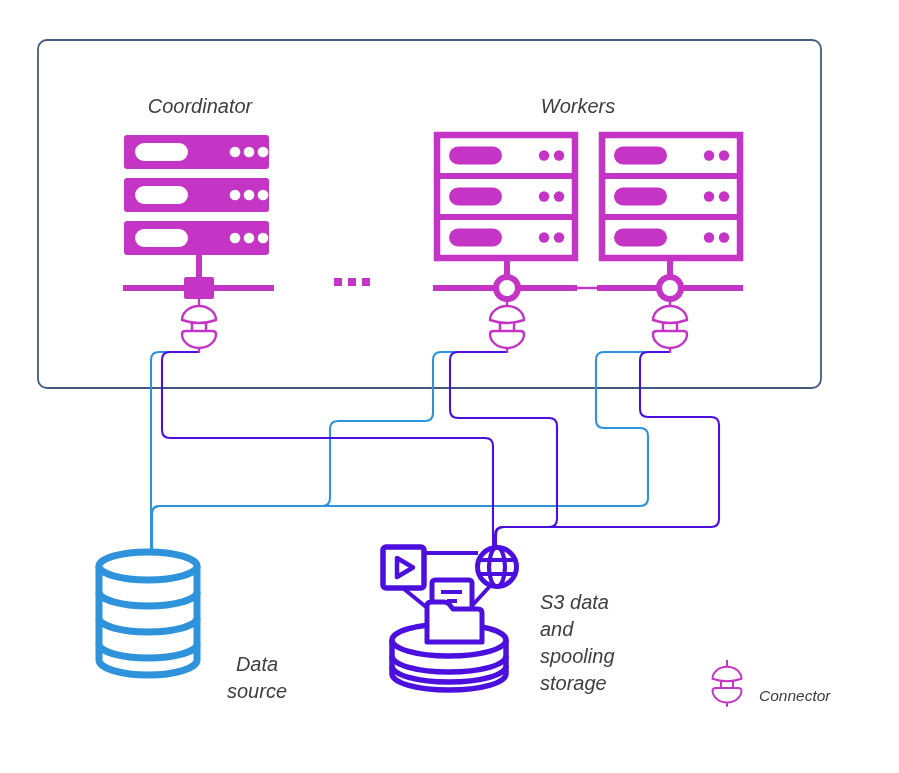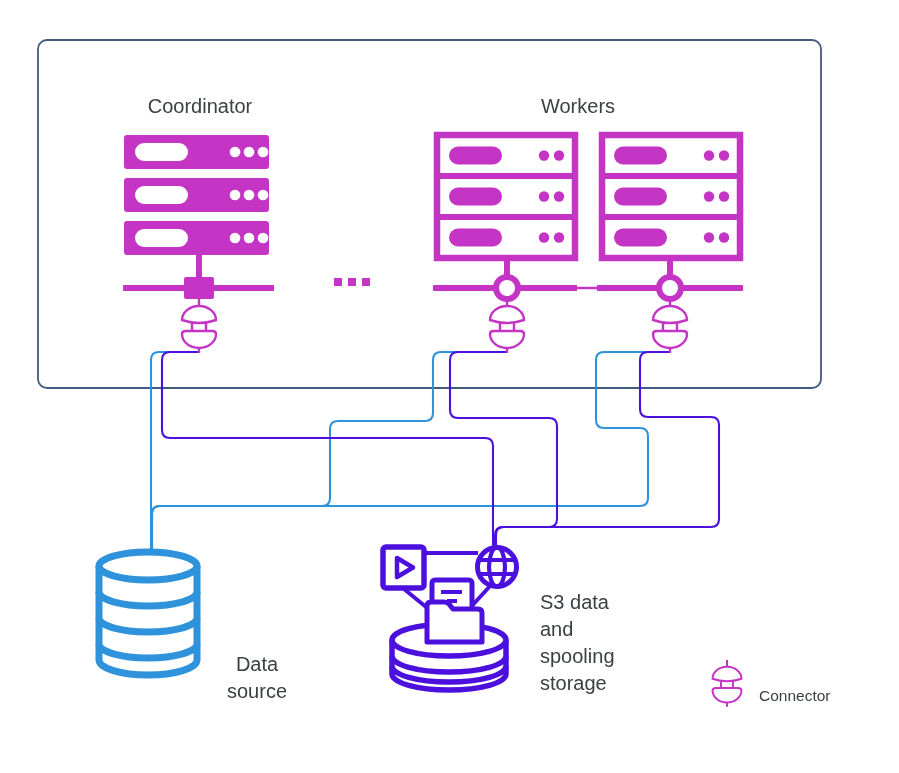--- a/index.html
+++ b/index.html
@@ -1,17 +1,17 @@
 <!DOCTYPE html>
 <html style="--magenta: #C535C5; --blue: #2E93DB; --indigo: #4C10DE; --border: #44597E; --text: #3C4043;"><head>
 <meta charset="utf-8">
 <style>
   html,body{margin:0;padding:0;background:#ffffff;}
   .canvas{position:relative;width:899px;height:773px;background:#fff;overflow:hidden;
-          font-family:"Liberation Sans", sans-serif;}
+          font-family:"Liberation Sans", sans-serif;font-style:italic;}
   svg text{fill:var(--text,#3C4043);}
   .node-label{font-size:20px;}
   .legend-label{font-size:15.5px;}
   .conn{fill:none;stroke-width:2.1;}
   .conn.blue{stroke:var(--blue,#2E93DB);}
   .conn.indigo{stroke:var(--indigo,#4C10DE);}
   .mag-fill{fill:var(--magenta,#C535C5);}
   .mag-stroke{stroke:var(--magenta,#C535C5);}
   .blue-stroke{stroke:var(--blue,#2E93DB);}
   .indigo-stroke{stroke:var(--indigo,#4C10DE);}

